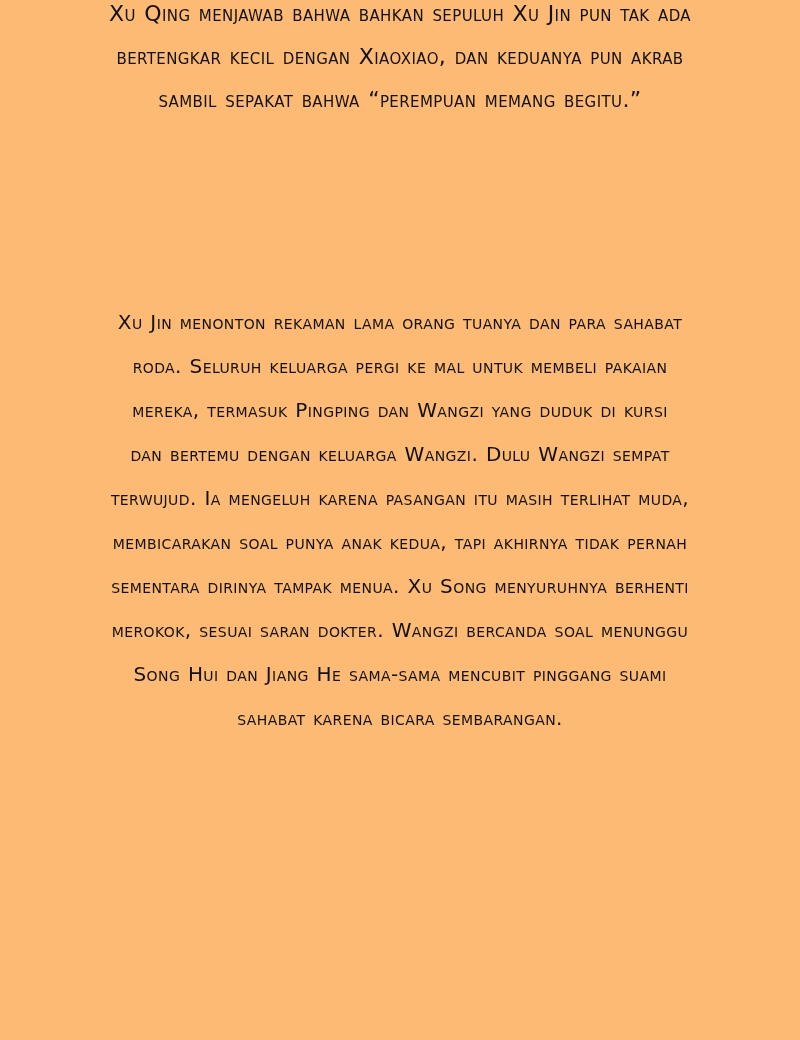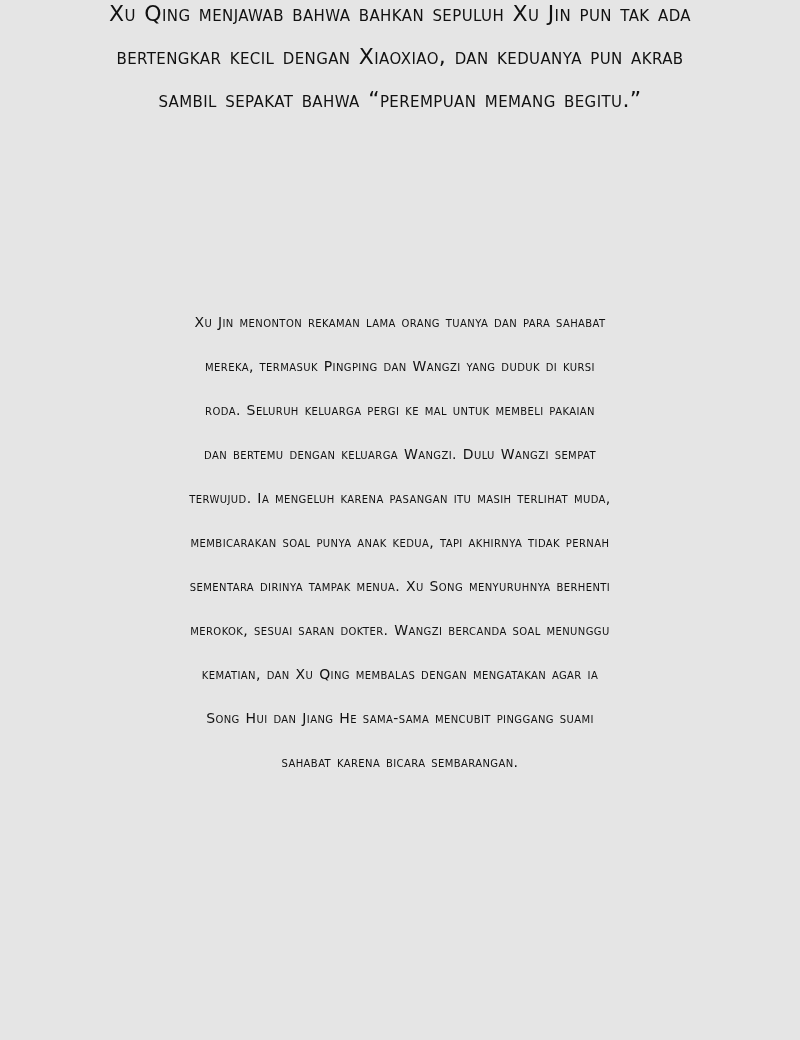--- a/index.html
+++ b/index.html
@@ -11,21 +11,21 @@
     width: 800px;
     height: 1040px;
     overflow: hidden;
     font-family: "DejaVu Sans", sans-serif;
     color: #0d0d0d;
   }
   .page {
     position: relative;
     width: 800px;
     height: 1040px;
-    background: #e5e5e5;
+    background: #fdba74;
   }
   .block {
     position: absolute;
     left: 0;
     width: 800px;
     box-sizing: border-box;
     padding: 0 72px;
     text-align: center;
   }
   .block p {
@@ -41,21 +41,21 @@
     top: -8px;
   }
   #paragraph-one p {
     font-size: 22px;
     line-height: 43px;
   }
   #paragraph-two {
     top: 300px;
   }
   #paragraph-two p {
-    font-size: 14px;
+    font-size: 20px;
     line-height: 44px;
   }
   .line {
     display: block;
   }
 </style>
 </head>
 <body>
 
 <div class="page">
@@ -64,26 +64,25 @@
     <p>
       <span class="line">Xu Qing menjawab bahwa bahkan sepuluh Xu Jin pun tak ada</span>
       <span class="line">bertengkar kecil dengan Xiaoxiao, dan keduanya pun akrab</span>
       <span class="line">sambil sepakat bahwa “perempuan memang begitu.”</span>
     </p>
   </div>
 
   <div class="block" id="paragraph-two">
     <p>
       <span class="line">Xu Jin menonton rekaman lama orang tuanya dan para sahabat</span>
+      <span class="line">roda. Seluruh keluarga pergi ke mal untuk membeli pakaian</span>
       <span class="line">mereka, termasuk Pingping dan Wangzi yang duduk di kursi</span>
-      <span class="line">roda. Seluruh keluarga pergi ke mal untuk membeli pakaian</span>
       <span class="line">dan bertemu dengan keluarga Wangzi. Dulu Wangzi sempat</span>
       <span class="line">terwujud. Ia mengeluh karena pasangan itu masih terlihat muda,</span>
       <span class="line">membicarakan soal punya anak kedua, tapi akhirnya tidak pernah</span>
       <span class="line">sementara dirinya tampak menua. Xu Song menyuruhnya berhenti</span>
       <span class="line">merokok, sesuai saran dokter. Wangzi bercanda soal menunggu</span>
-      <span class="line">kematian, dan Xu Qing membalas dengan mengatakan agar ia</span>
       <span class="line">Song Hui dan Jiang He sama-sama mencubit pinggang suami</span>
       <span class="line">sahabat karena bicara sembarangan.</span>
     </p>
   </div>
 
 </div>
 
 </body></html>

